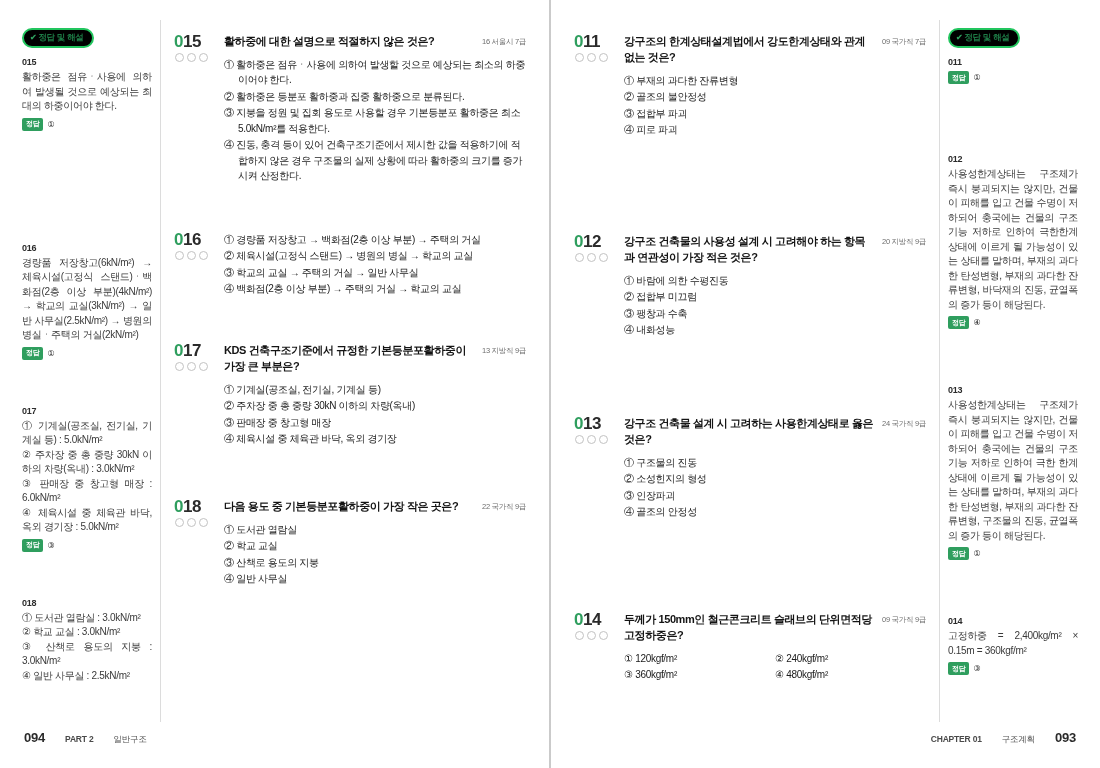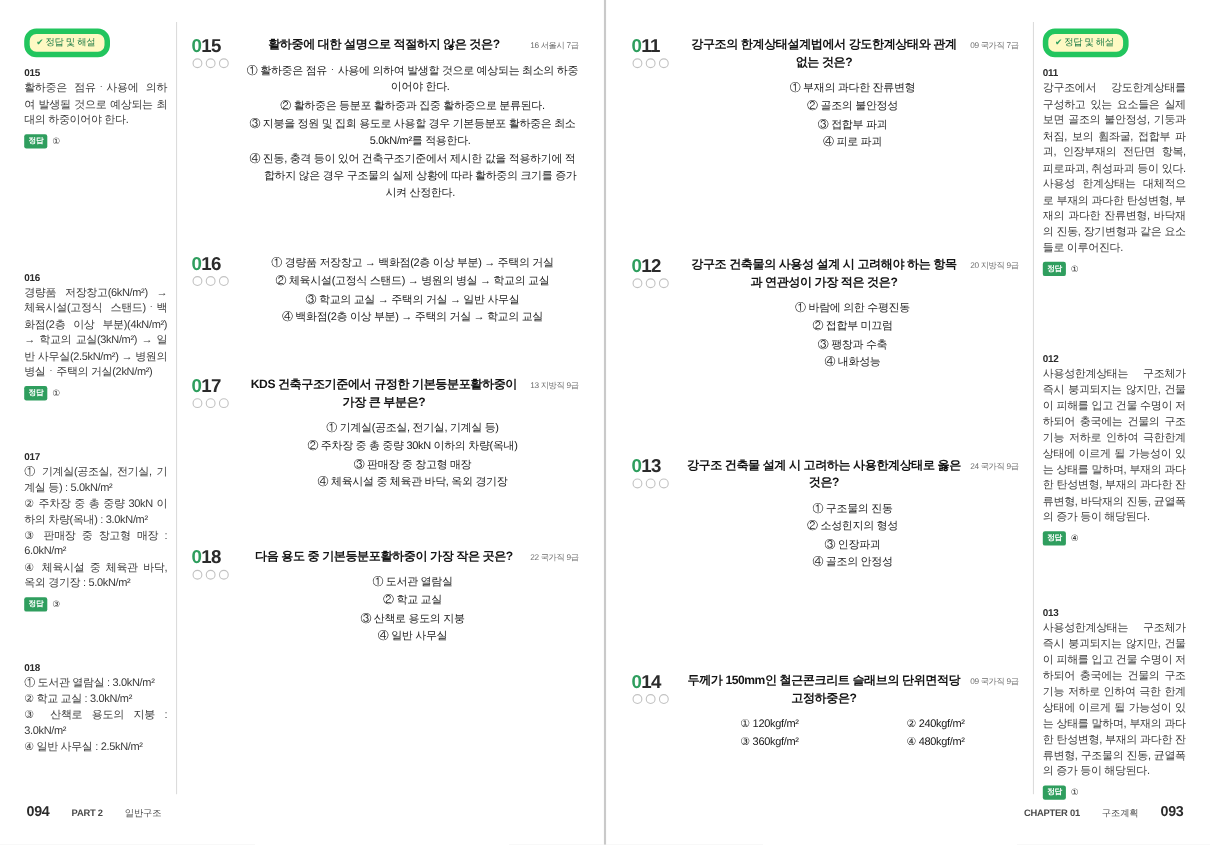--- a/index.html
+++ b/index.html
@@ -30,26 +30,26 @@
 
   
   .note-col{
     position:absolute;top:26px;
     width:130px;
   }
   .note-col.lft{ left:22px; }
   .note-col.rgt{ right:22px; }
   .note-badge{
     display:inline-block;
-    border:5px solid #22c55e;
+    border:2px solid #22c55e;
     color:#1d7a45;
-    background:#fef9c3;
+    background:#000000;
     border-radius:11px;
     font-size:8.5px;
-    font-weight:normal;
+    font-weight:bold;
     padding:2px 8px 2px 6px;
     margin-bottom:9px;
     letter-spacing:-0.3px;
   }
   .note-badge .chk{ color:#2f9e5e; font-size:8px; margin-right:2px; }
   .note{
     margin-bottom:16px;
   }
   .note-num{
     font-size:9px;font-weight:bold;color:#2b2b2b;
@@ -93,21 +93,21 @@
     letter-spacing:-0.5px;
   }
   .qnum .z{ color:#2f9e5e; }
   .omr{
     position:absolute;left:1px;top:19px;
     display:flex;gap:3px;
   }
   .omr i{
     display:block;width:7px;height:7px;border:1px solid #c2c2c2;border-radius:50%;
   }
-  .qmain{ margin-left:50px;text-align:center; }
+  .qmain{ margin-left:50px; }
   .qhead{
     display:flex;align-items:flex-start;justify-content:space-between;gap:8px;
   }
   .qtext{
     font-size:11px;font-weight:bold;line-height:1.45;letter-spacing:-0.4px;color:#141414;
     flex:1;
   }
   .qsrc{
     font-size:7.5px;color:#6d6d6d;white-space:nowrap;padding-top:3px;letter-spacing:-0.3px;
   }
@@ -281,21 +281,20 @@
 
     <div class="vrule rgt"></div>
 
     <div class="note-col rgt">
       <div class="note-badge">
         <span class="chk">✔</span><span>정답 및 해설</span>
       </div>
 
       <div class="note">
         <div class="note-num">011</div>
-        <div class="note-body">강구조에서 강도한계상태를 구성하고 있는 요소들은 실제보면 골조의 불안정성, 기둥과 처짐, 보의 휨좌굴, 접합부 파괴, 인장부재의 전단면 항복, 피로파괴, 취성파괴 등이 있다. 사용성 한계상태는 대체적으로 부재의 과다한 탄성변형, 부재의 과다한 잔류변형, 바닥재의 진동, 장기변형과 같은 요소들로 이루어진다.</div>
         <div class="ans">
           <span class="tag">정답</span>
           <span class="val">①</span>
         </div>
       </div>
 
       <div class="note" style="margin-top:70px">
         <div class="note-num">012</div>
         <div class="note-body">사용성한계상태는 구조체가 즉시 붕괴되지는 않지만, 건물이 피해를 입고 건물 수명이 저하되어 충국에는 건물의 구조 기능 저하로 인하여 극한한계상태에 이르게 될 가능성이 있는 상태를 말하며, 부재의 과다한 탄성변형, 부재의 과다한 잔류변형, 바닥재의 진동, 균열폭의 증가 등이 해당된다.</div>
         <div class="ans">

